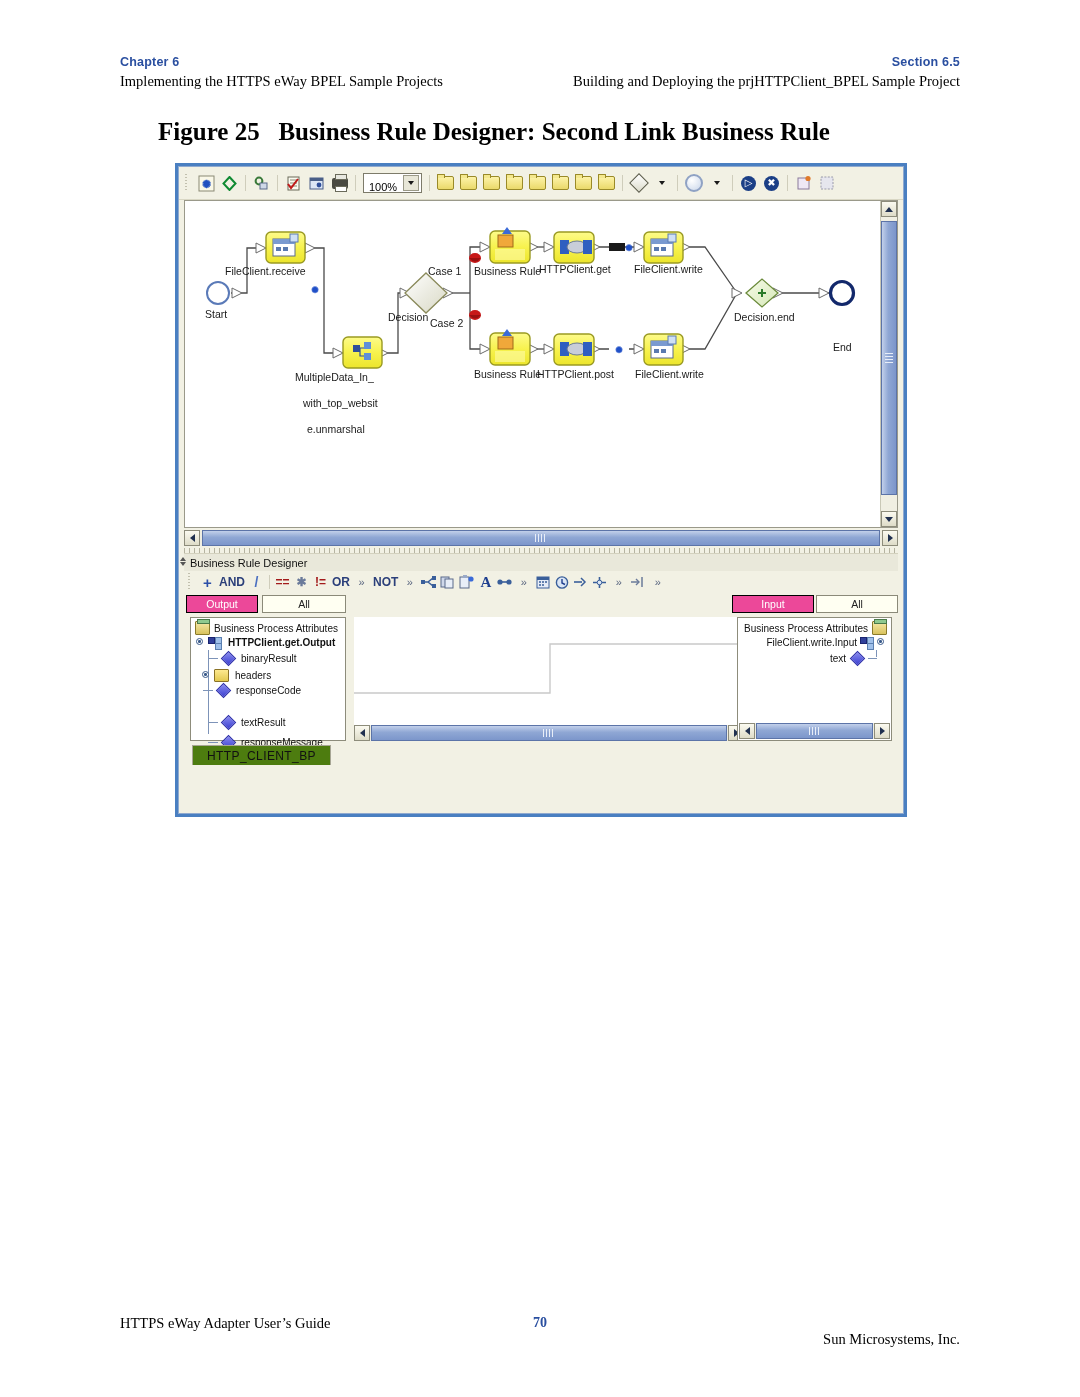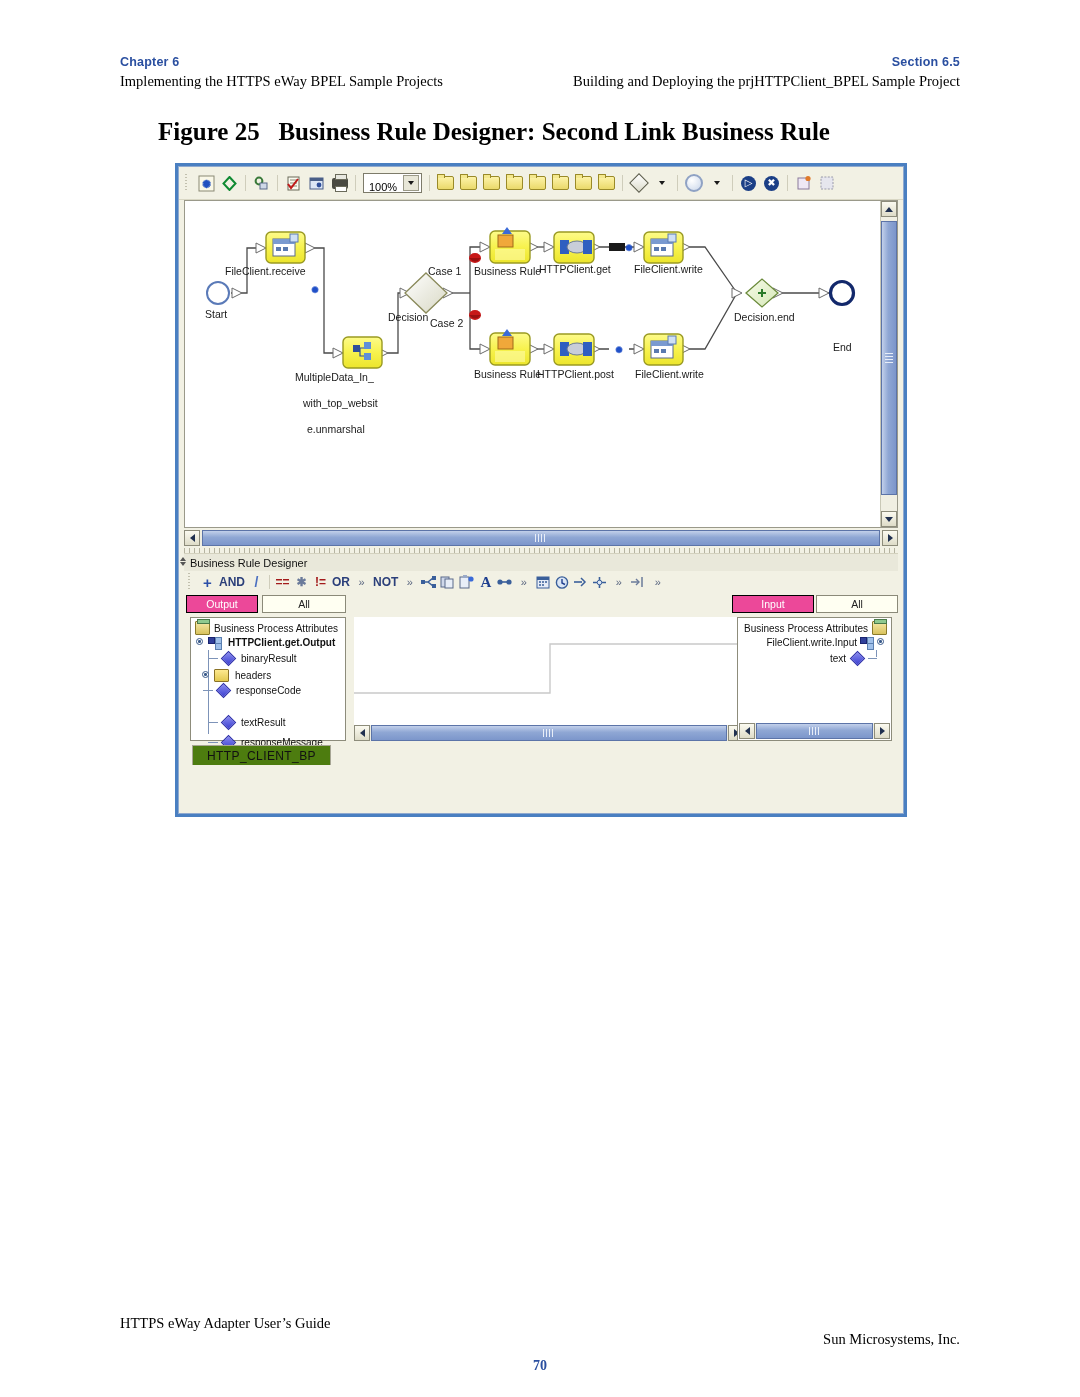--- a/index.html
+++ b/index.html
@@ -136,21 +136,21 @@
 
   .bottom-tab-bar{position:absolute;left:5px;right:5px;height:20px;background:#f2f1e4;}
   .bottom-tab{position:absolute;left:8px;top:0;height:19px;padding:0 14px;
        background:#4d7c0f;border:1px solid #a7a694;border-bottom:none;display:flex;align-items:center;}
   .bottom-tab span{font-family:"Liberation Sans",sans-serif;font-size:12px;color:#111;letter-spacing:.4px;}
 
   
   .pg-footer{position:absolute;left:120px;top:1315px;width:840px;height:22px;
              font-family:"Liberation Serif",serif;font-size:14.5px;color:#000;}
   .pf-l{position:absolute;left:0;top:0;}
-  .pf-c{position:absolute;left:0;right:0;top:0;text-align:center;color:#2a4fa0;font-weight:bold;font-size:14px;margin-top:43px;}
+  .pf-c{position:absolute;left:0;right:0;top:0;text-align:center;color:#2a4fa0;font-weight:bold;font-size:14px;}
   .pf-r{position:absolute;right:0;top:16px;}
 </style>
 </head>
 <body>
 
 <div class="pg-header">
   <div class="hdr-left">
     <div class="hdr-kicker">Chapter 6</div>
     <div class="hdr-sub">Implementing the HTTPS eWay BPEL Sample Projects</div>
   </div>

